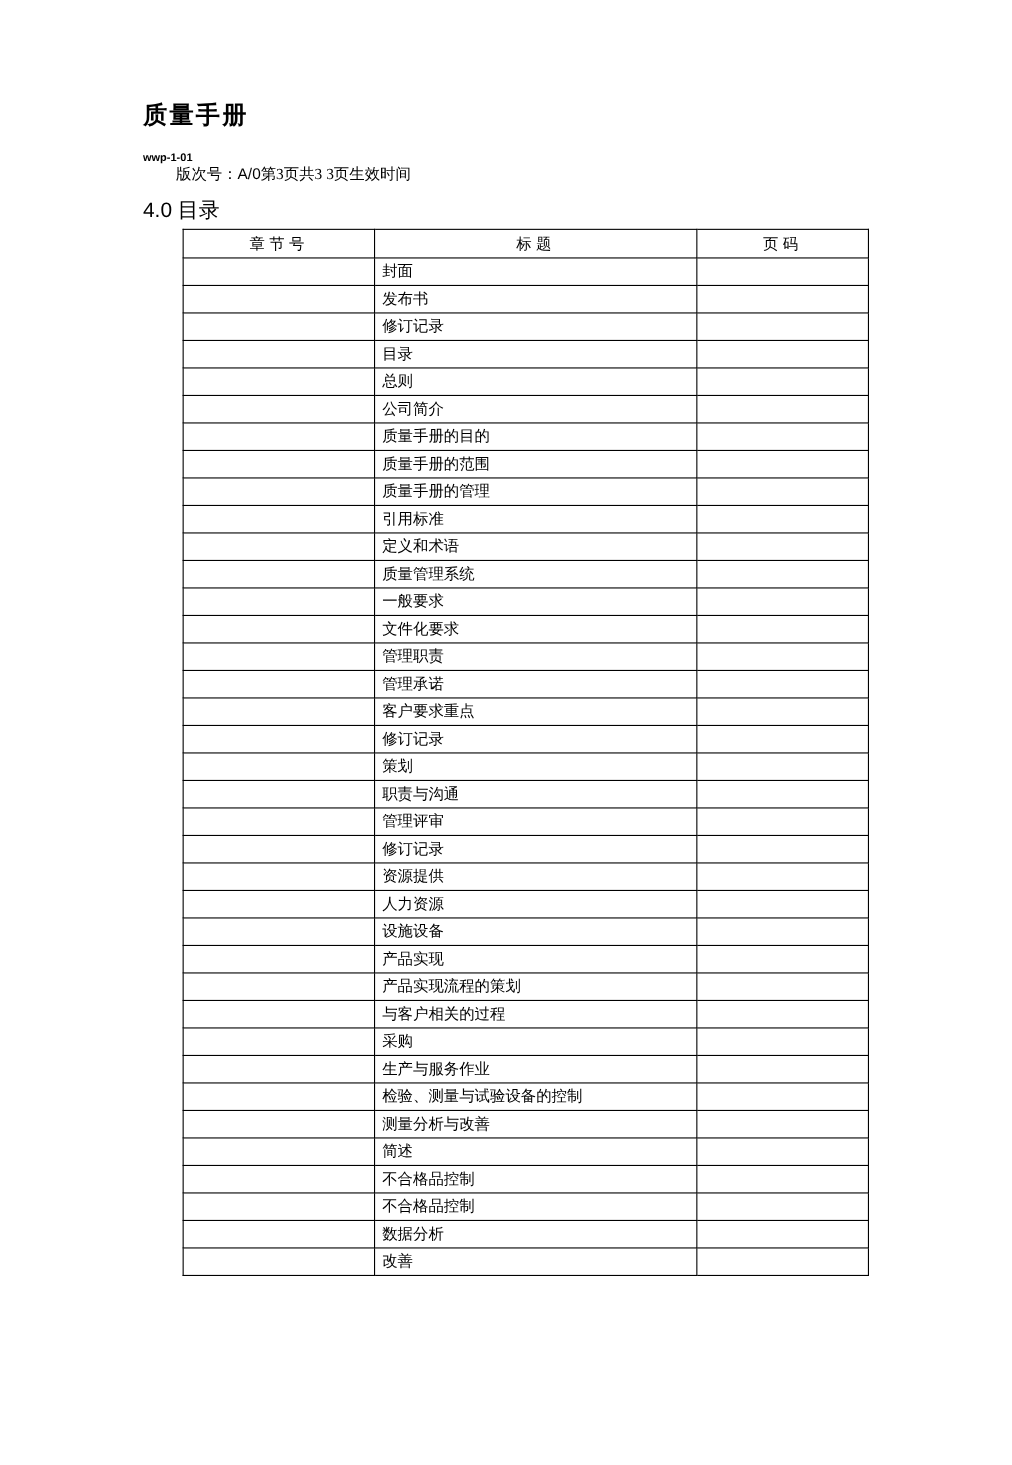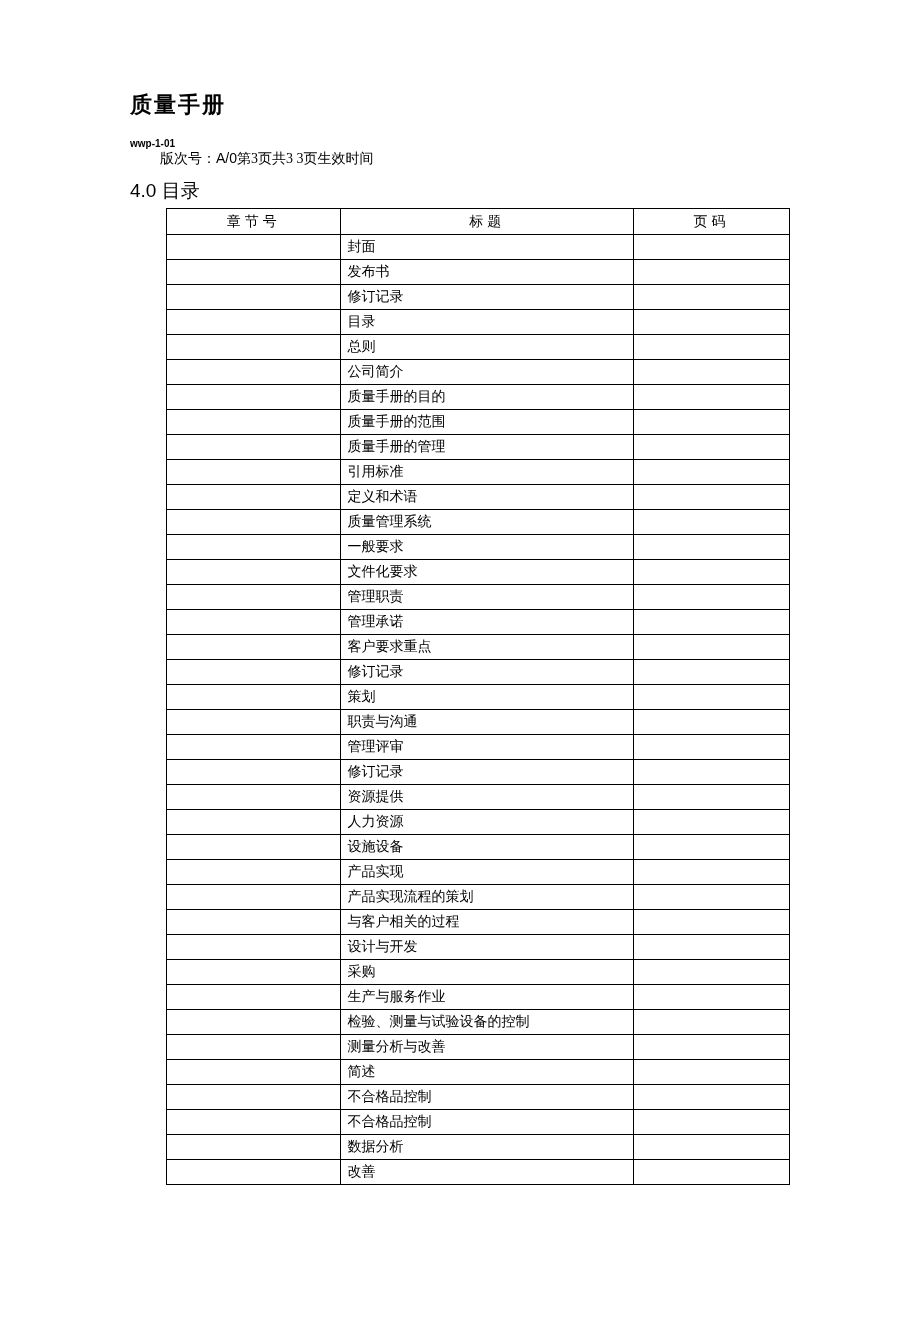--- a/index.html
+++ b/index.html
@@ -228,25 +228,20 @@
         <td>产品实现流程的策划</td>
         <td></td>
       </tr>
       <tr>
         <td></td>
         <td>与客户相关的过程</td>
         <td></td>
       </tr>
       <tr>
         <td></td>
-        <td>设计与开发</td>
-        <td></td>
-      </tr>
-      <tr>
-        <td></td>
         <td>采购</td>
         <td></td>
       </tr>
       <tr>
         <td></td>
         <td>生产与服务作业</td>
         <td></td>
       </tr>
       <tr>
         <td></td>

